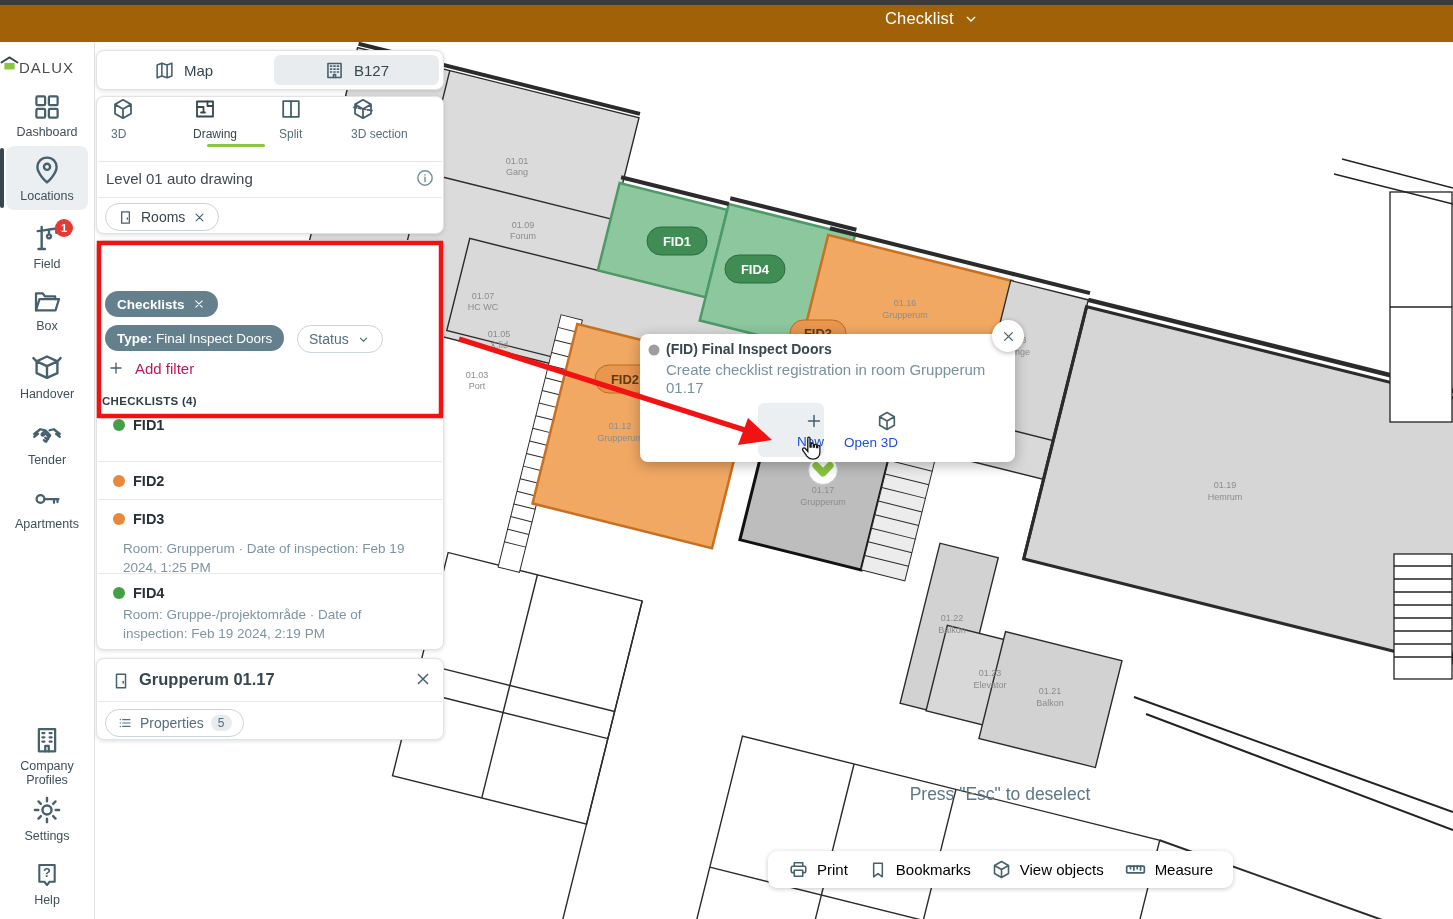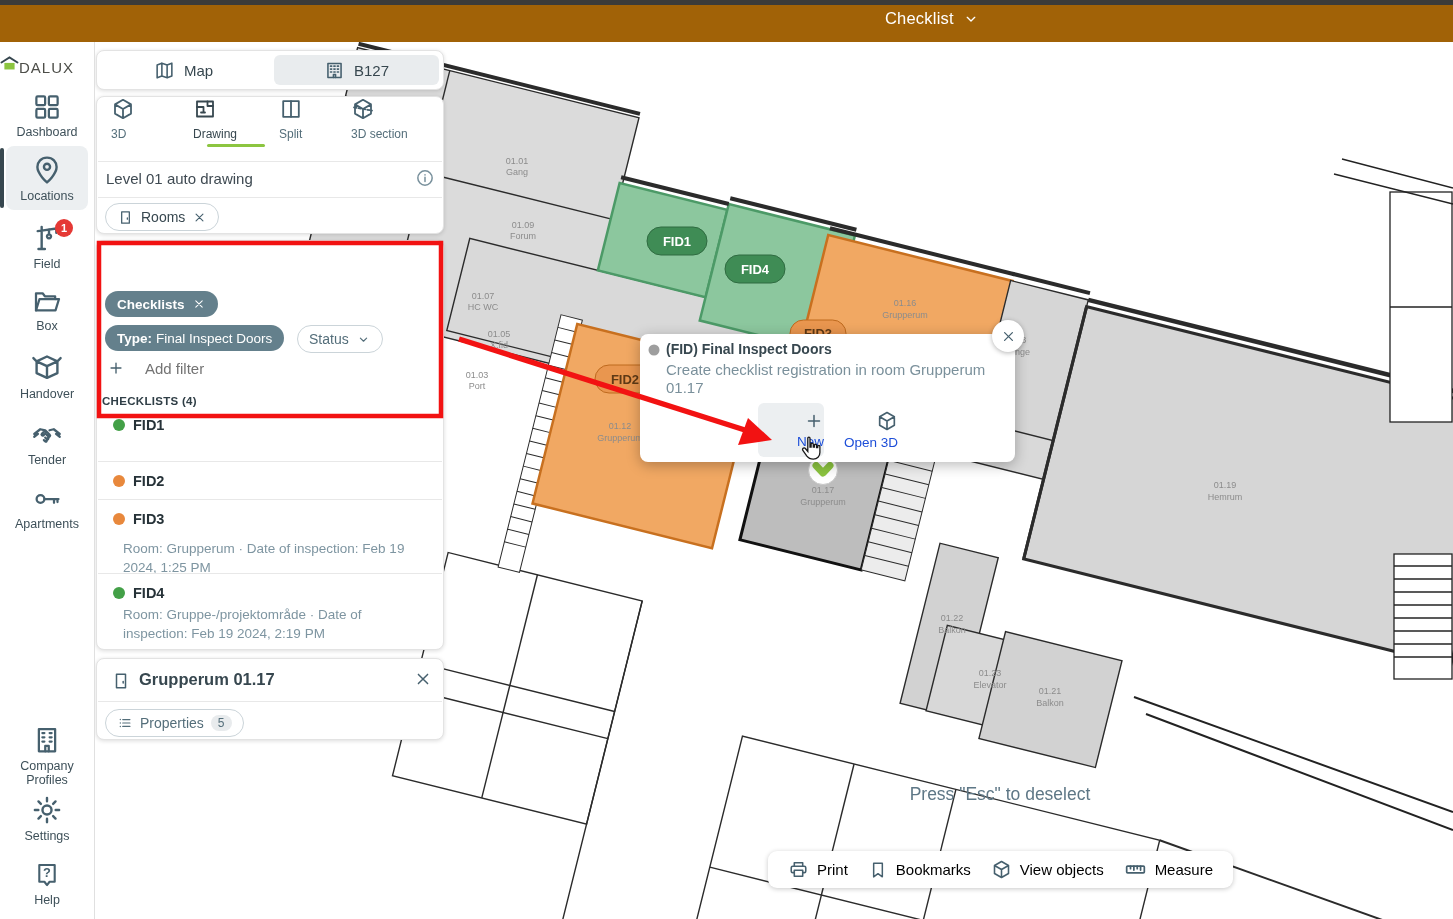--- a/index.html
+++ b/index.html
@@ -392,21 +392,21 @@
   <div class="pill-dark" style="left:8px;top:84px">
     <b>Type:</b>
     <span style="margin-left:-3px">Final Inspect Doors</span>
   </div>
   <div class="pill-line" style="left:200px;top:84px">
     <span>Status</span>
     <svg class="ic" style="stroke:#546E7A" width="15" height="15" viewBox="0 0 24 24">
         <path d="M7 9.8 12 14.8 17 9.8"></path>
       </svg>
   </div>
-  <div class="abs" style="left:10px;top:118px;display:flex;align-items:center;gap:20px;font-size:15px;color:#737373">
+  <div class="abs" style="left:10px;top:118px;display:flex;align-items:center;gap:10px;font-size:15px;color:#be185d">
     <svg class="ic" width="18" height="18" viewBox="0 0 24 24">
         <path d="M12 5.4v13.2 M5.4 12h13.2"></path>
       </svg>
     <span>Add filter</span>
   </div>
   <div class="abs" style="left:5px;top:154px;font-size:11.5px;font-weight:bold;color:#2F3E46;letter-spacing:.3px">CHECKLISTS (4)</div>
 
   <div class="abs" style="left:16px;top:176px;display:flex;align-items:center;gap:8px">
     <svg width="12" height="12" viewBox="0 0 12 12">
         <circle cx="6" cy="6" r="6" fill="#43A047"></circle>

